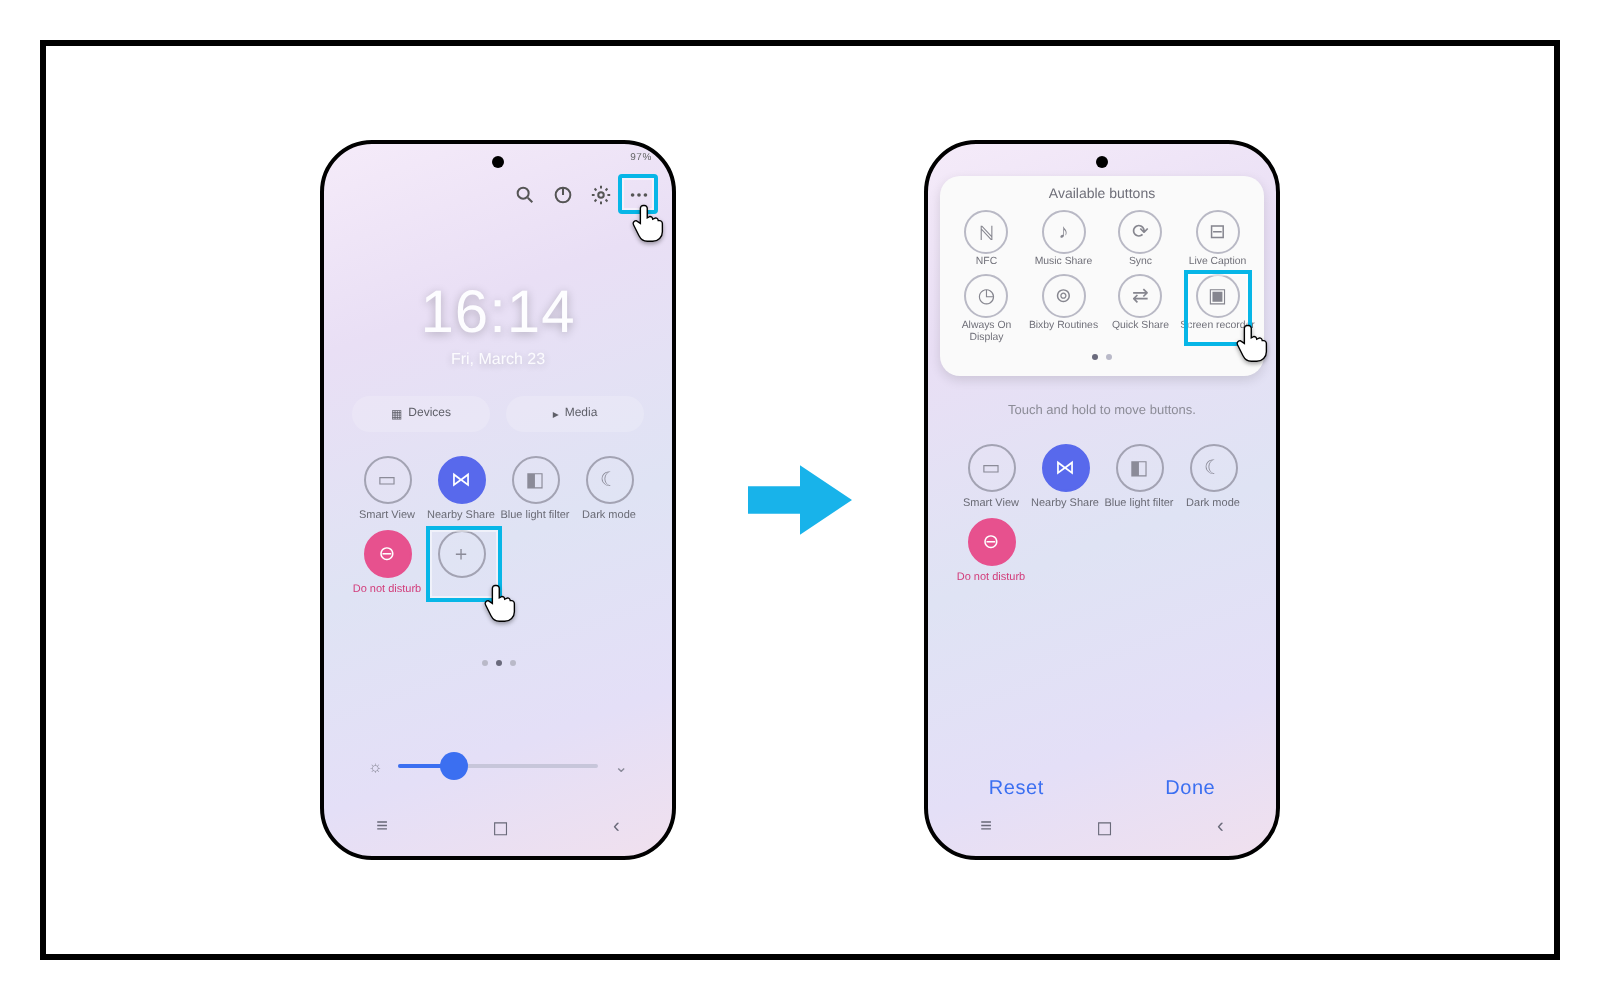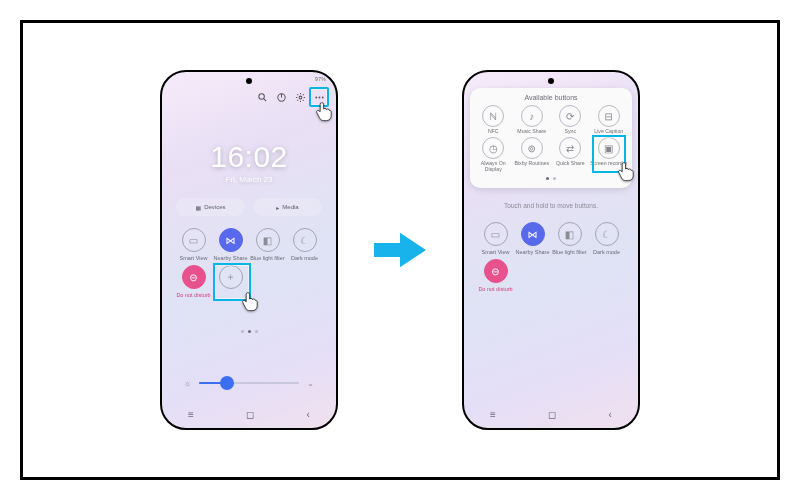--- a/index.html
+++ b/index.html
@@ -179,21 +179,21 @@
               <circle cx="19" cy="12" r="2"></circle>
             </svg>
           <div class="hi" style="left:-3px;top:-3px;right:-3px;bottom:-3px;border-radius:2px"></div>
         </div>
       </div>
       <svg class="cursor" style="top:28px;right:0px" viewBox="0 0 32 32">
           <path fill="#fff" stroke="#000" stroke-width="1" d="M12 4c1 0 2 1 2 2v7l2-1c1 0 2 1 2 2l2-1c1 0 2 1 2 2l1 0c1 0 2 1 2 2v6c0 4-3 7-7 7h-4c-3 0-5-2-6-4l-4-8c-1-2 1-3 2-3l3 2V6c0-1 1-2 2-2z"></path>
         </svg>
 
       <div class="clock">
-        <div class="time">16:02</div>
+        <div class="time">16:14</div>
         <div class="date">Fri, March 23</div>
       </div>
 
       <div class="midbtns">
         <div class="midbtn">
             <span>▦</span>
             <span>Devices</span>
           </div>
         <div class="midbtn">
             <span>▸</span>
@@ -326,20 +326,24 @@
         <div class="qitem">
             <div class="qcircle">☾</div>
             <div class="qlabel">Dark mode</div>
           </div>
         <div class="qitem pink">
             <div class="qcircle pink">⊖</div>
             <div class="qlabel">Do not disturb</div>
           </div>
       </div>
 
+      <div class="footer-actions">
+        <span>Reset</span>
+        <span>Done</span>
+      </div>
 
       <div class="navbar">
         <span>≡</span>
         <span>◻</span>
         <span>‹</span>
       </div>
     </div>
 
   </div>
 </div>

